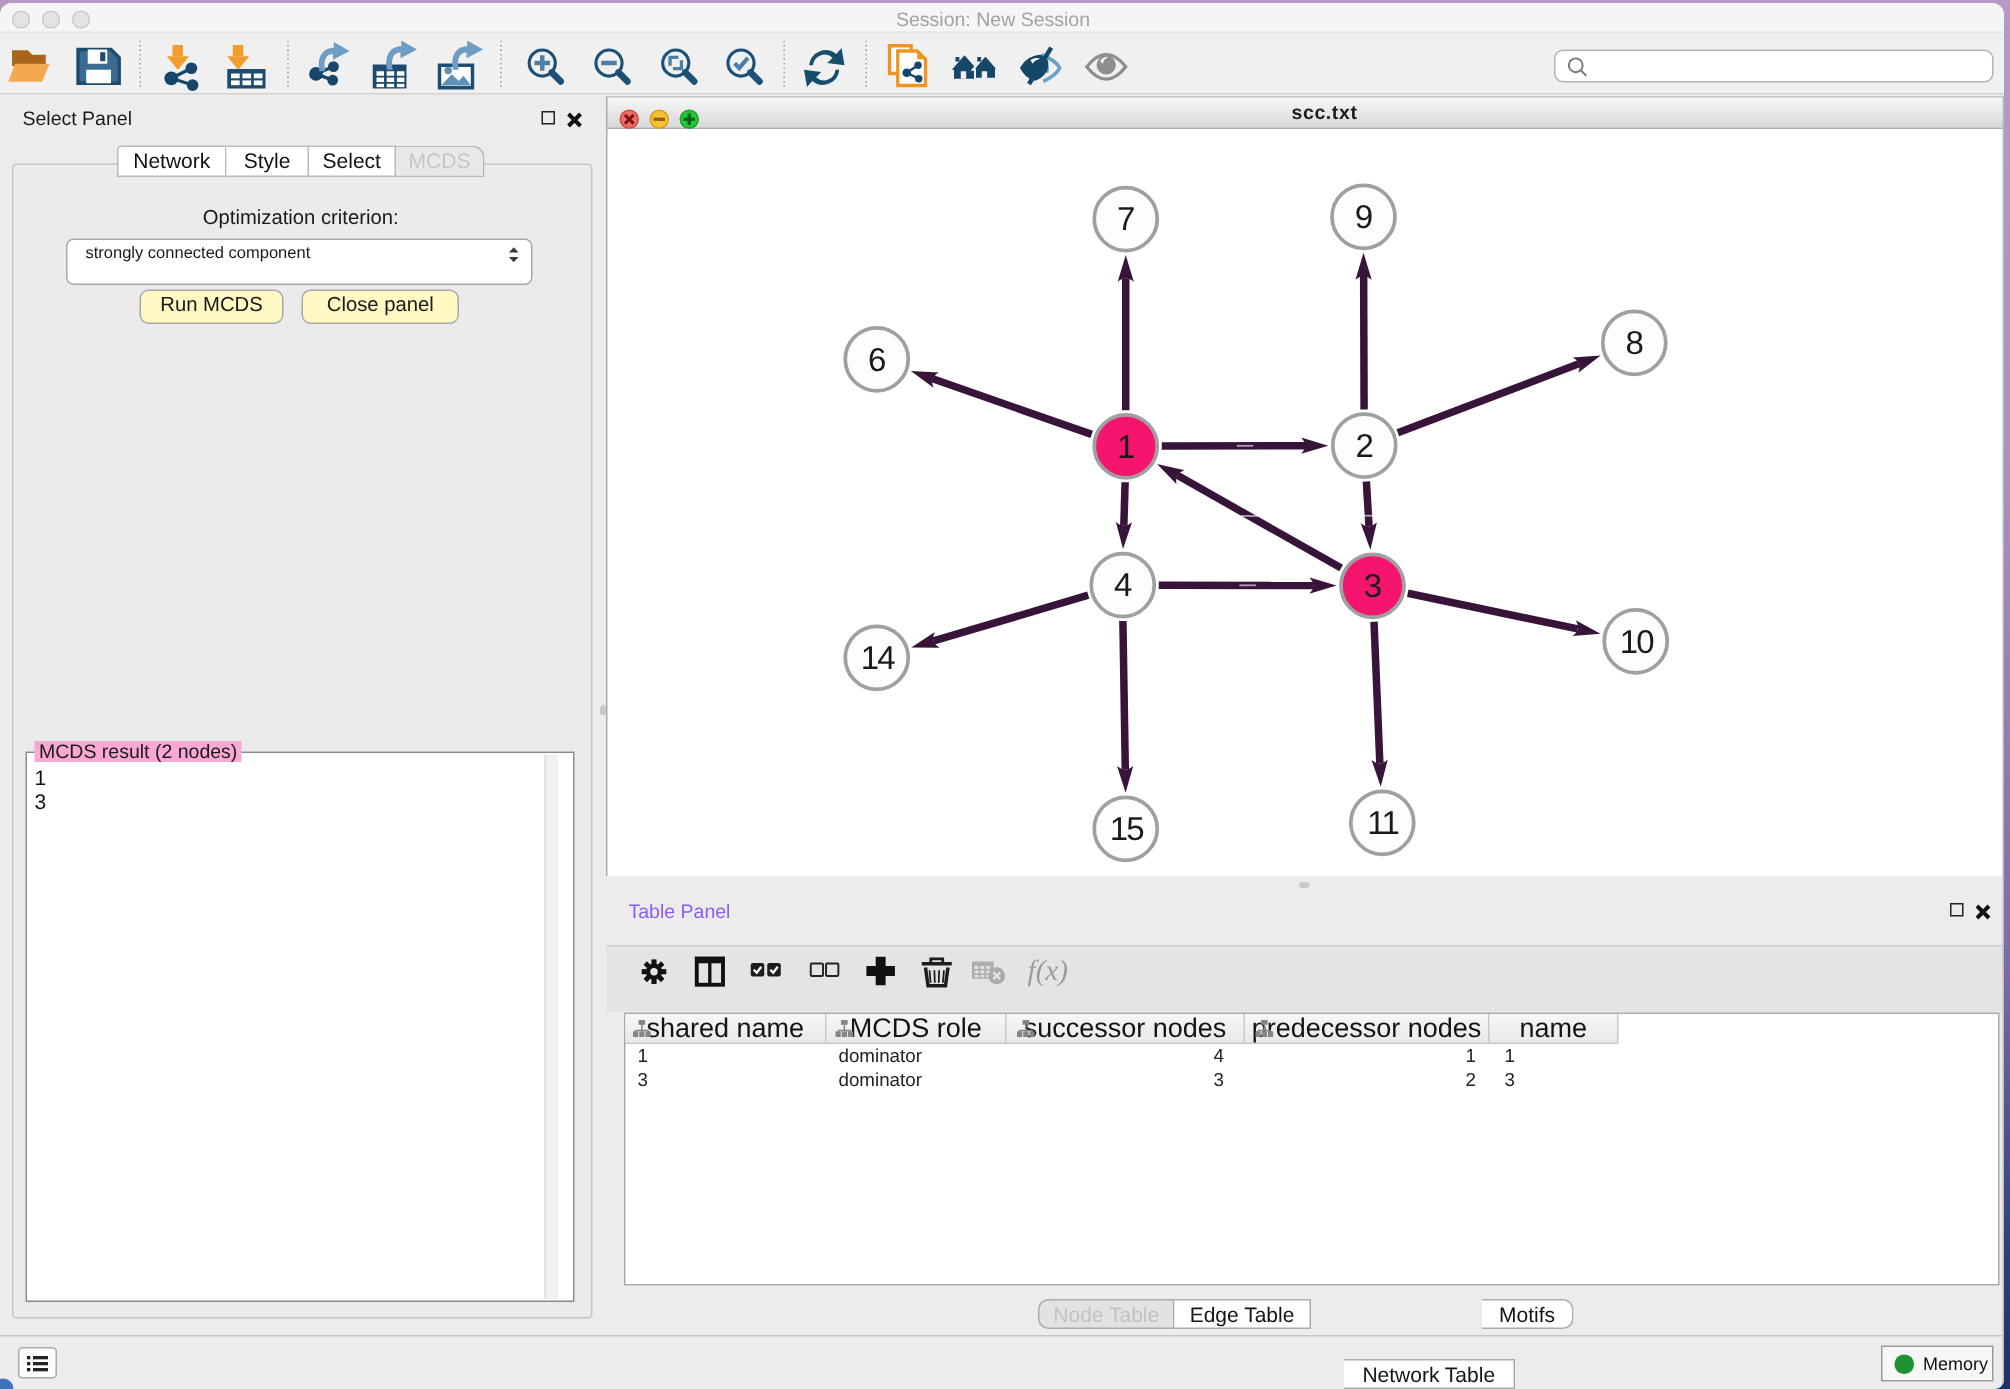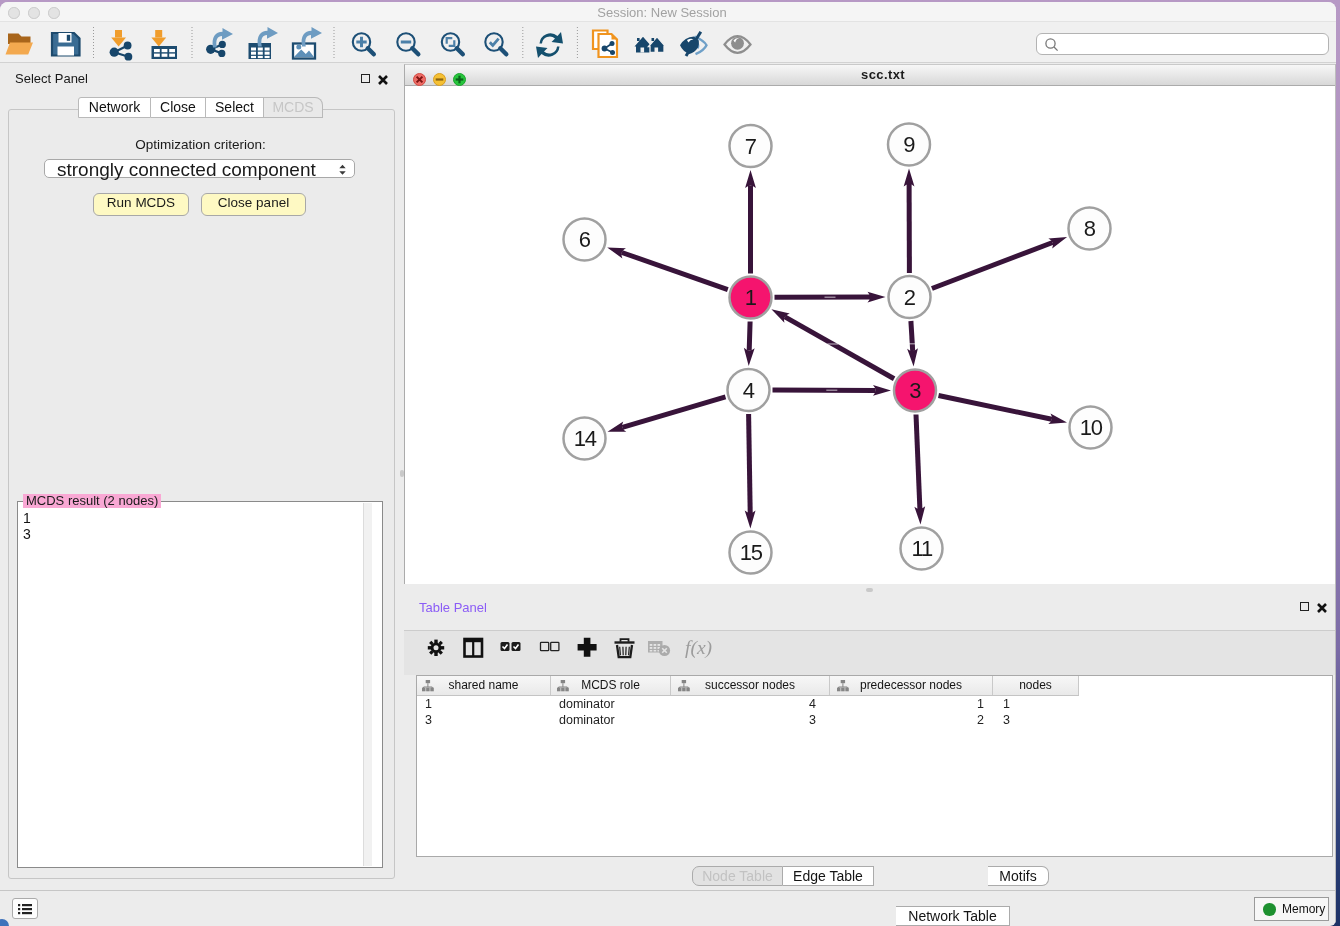--- a/index.html
+++ b/index.html
@@ -22,23 +22,23 @@
     border-bottom:1px solid #d2d2d2;box-sizing:border-box;}
   #searchbox{position:absolute;left:1036px;top:33px;width:291px;height:20px;background:#fff;
     border:1px solid #b3b3b3;border-radius:6px;}
   
   #cp-title{position:absolute;left:15px;top:71px;font-size:13px;color:#1a1a1a;}
   #cp-box{position:absolute;left:8px;top:109px;width:385px;height:768px;background:#ebebeb;
     border:1px solid #c6c6c6;border-radius:3px;}
   .cptab{position:absolute;top:97px;height:21px;box-sizing:border-box;background:#fff;
     border:1px solid #b9b9b9;font-size:14px;color:#111;text-align:center;line-height:19px;}
   .dlg-text{position:absolute;font-size:13px;color:#1a1a1a;}
-  #dropdown{position:absolute;left:44px;top:159px;width:311px;height:19px;background:#fff;
+  #dropdown{position:absolute;left:44px;top:159px;width:311px;height:31px;background:#fff;
     border:1px solid #a8a8a8;border-radius:5px;box-sizing:border-box;
-    font-size:19px;color:#1a1a1a;line-height:19px;}
+    font-size:11px;color:#1a1a1a;line-height:19px;}
   .btn{position:absolute;top:193px;height:23px;background:#fef9c3;border:1px solid #a8a8a8;
     border-radius:6px;box-sizing:border-box;font-size:13.5px;color:#1a1a1a;
     text-align:center;line-height:17px;}
   #fieldset{position:absolute;left:17px;top:494px;width:366px;height:374px;}
   #fs-white{position:absolute;left:0px;top:7px;width:366px;height:367px;background:#fff;
     border:1px solid #8a8a8a;box-sizing:border-box;}
   #fs-legend{position:absolute;left:6px;top:0px;height:14px;background:#f9a8d4;padding:0 3px;
     font-size:13px;color:#1a1a1a;line-height:14px;}
   #fs-scroll{position:absolute;left:346px;top:9px;width:8px;height:363px;background:#f1f1f1;
     border-left:1px solid #dcdcdc;}
@@ -61,21 +61,21 @@
   
   #tp-title{position:absolute;left:419px;top:600px;font-size:13px;color:#8b5cf6;}
   #tp-toolbar{position:absolute;left:404px;top:630px;width:932px;height:45px;background:#e4e4e4;
     border-top:1px solid #cccccc;box-sizing:border-box;}
   #tp-table{position:absolute;left:416px;top:675px;width:917px;height:182px;background:#fff;
     border:1px solid #a9a9a9;box-sizing:border-box;}
   #tp-header{position:absolute;left:0;top:0;width:662px;height:19px;
     background:linear-gradient(#f7f7f7,#e9e9e9);border-bottom:1px solid #c4c4c4;}
   .th{position:absolute;top:0;height:19px;border-right:1px solid #c9c9c9;box-sizing:border-box;}
   .th span{position:absolute;top:0;width:100%;text-align:center;line-height:18px;
-    font-size:12px;color:#141414;}
+    font-size:18px;color:#141414;}
   .td{position:absolute;font-size:12.5px;color:#222;line-height:16px;}
   .bt{position:absolute;top:866px;height:20px;background:#fff;border:1px solid #ababab;
     box-sizing:border-box;font-size:14px;color:#141414;text-align:center;line-height:18px;}
   .winbtn-sq{position:absolute;width:9px;height:9px;border:1.5px solid #222;box-sizing:border-box;}
 </style>
 </head>
 <body>
 <div id="win">
 <div id="pg">
 
@@ -233,21 +233,21 @@
     <path d="M10 10 L13.6 13.6" stroke="#787878" stroke-width="1.3"></path>
   </svg>
 
   <div id="cp-title">Select Panel</div>
   <div class="winbtn-sq" style="left:361px;top:74px;"></div>
   <svg class="abs" style="left:377px;top:73.5px;" width="12" height="12" viewBox="0 0 12 12">
         <path d="M2 2 L10 10 M10 2 L2 10" stroke="#111" stroke-width="2.6"></path>
       </svg>
   <div id="cp-box"></div>
   <div class="cptab" style="left:78px;width:73px;border-radius:3px 0 0 0;">Network</div>
-  <div class="cptab" style="left:151px;width:55px;border-left:none;">Close</div>
+  <div class="cptab" style="left:151px;width:55px;border-left:none;">Style</div>
   <div class="cptab" style="left:206px;width:58px;border-left:none;">Select</div>
   <div class="cptab" style="left:264px;width:59px;border-left:none;background:#e9e9e9;color:#c6c6c6;border-radius:0 8px 0 0;">MCDS</div>
   <div class="dlg-text" style="left:60px;top:136.5px;width:281px;text-align:center;font-size:13.5px;">Optimization criterion:</div>
   <div id="dropdown"><span style="padding-left:12px;">strongly connected component</span>
     <svg class="abs" style="right:7px;top:4px;" width="9" height="12" viewBox="0 0 9 12">
       <path d="M1.3 4.3 L4.5 0.8 L7.7 4.3 Z M1.3 7.3 L4.5 10.8 L7.7 7.3 Z" fill="#3a3a3a"></path>
     </svg>
   </div>
   <div class="btn" style="left:93px;width:96px;">Run MCDS</div>
   <div class="btn" style="left:201px;width:105px;">Close panel</div>
@@ -440,21 +440,21 @@
     <div class="th" style="left:134px;width:120px;">
           <span>MCDS role</span>
         </div>
     <div class="th" style="left:254px;width:159px;">
           <span>successor nodes</span>
         </div>
     <div class="th" style="left:413px;width:163px;">
           <span>predecessor nodes</span>
         </div>
     <div class="th" style="left:576px;width:86px;">
-          <span>nodes</span>
+          <span>name</span>
         </div>
     <svg class="abs" style="left:5px;top:3.5px;" width="700" height="13" viewBox="0 0 700 13">
       <g id="treeicon">
         <rect x="3.7" y="0" width="4.4" height="3.2" fill="#858585"></rect>
         <path d="M5.9 3.2 L5.9 7 M1.6 7 L10.2 7 M1.6 7 L1.6 8.4 M10.2 7 L10.2 8.4" stroke="#858585" fill="none"></path>
         <rect x="0" y="7.6" width="3.5" height="3.7" fill="#858585"></rect>
             <rect x="4.15" y="7.6" width="3.5" height="3.7" fill="#858585"></rect>
             <rect x="8.3" y="7.6" width="3.5" height="3.7" fill="#858585"></rect>
       </g>
       <use href="#treeicon" x="135"></use>

